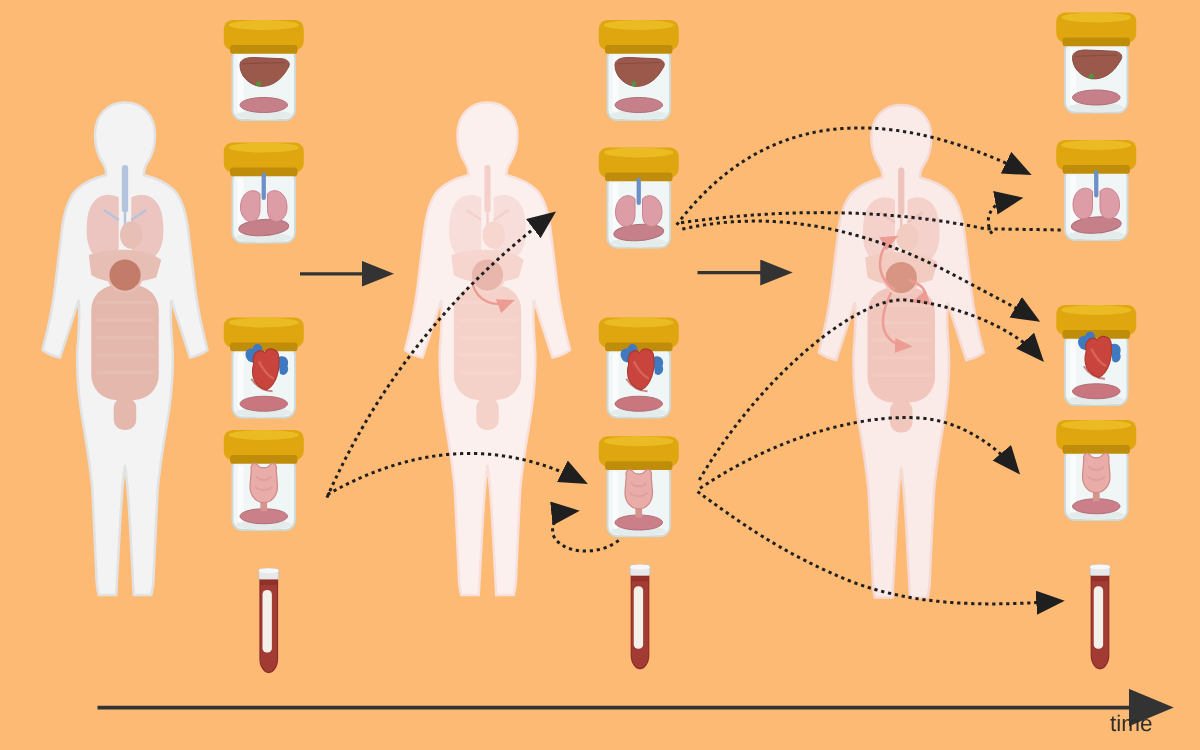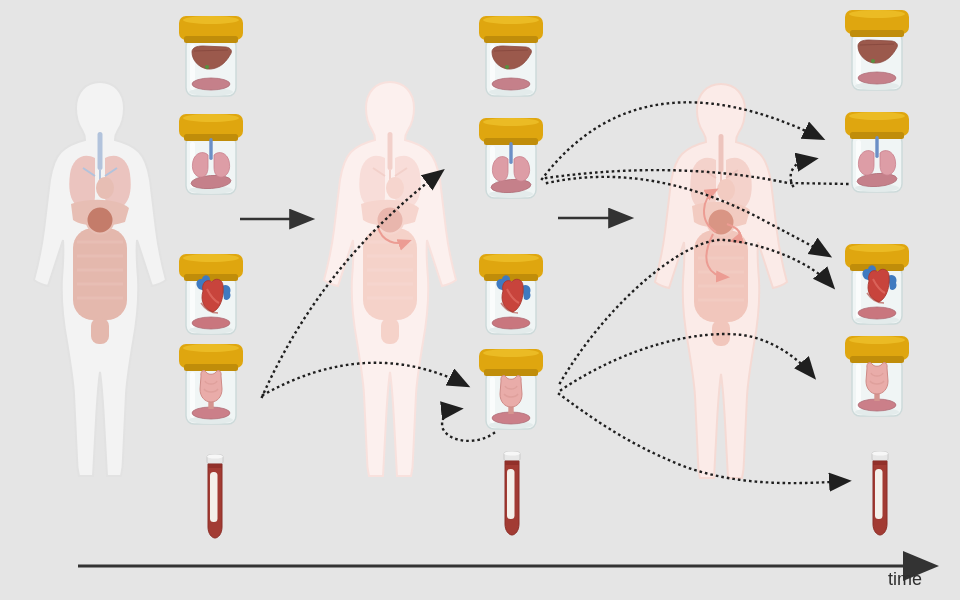--- a/index.html
+++ b/index.html
@@ -1,16 +1,16 @@
 <!DOCTYPE html>
 <html><head>
 <meta charset="utf-8">
 <style>
   html,body{margin:0;padding:0;background:#fff;font-family:"Liberation Sans",sans-serif;}
-  .canvas{position:relative;width:960px;height:600px;background:#e5e5e5;overflow:hidden;}
+  .canvas{position:relative;width:960px;height:600px;background:#fdba74;overflow:hidden;}
   .abs{position:absolute;}
   svg{display:block;}
   
   .body--grey{--sil:#F3F3F3;--sil-st:#E2E2E2;--lung:#EBC2BD;--duct:#AFC1DB;--organ:#E7BCB1;--gut:#E4B5AA;--tumor:#C27663;--op:.95;}
   .body--pink-faint{--sil:#FCF0EE;--sil-st:#F8E1DD;--lung:#F8DCD7;--duct:#F2CDC7;--organ:#F6D3CB;--gut:#F5CFC6;--tumor:#E7B0A6;--op:.9;}
   .body--pink{--sil:#FBEBE8;--sil-st:#F5DAD4;--lung:#F4D1CA;--duct:#EDC2BB;--organ:#F2CABF;--gut:#F1C5BA;--tumor:#D8917F;--op:.95;}
   .timelabel{position:absolute;left:888px;top:569px;width:50px;font-size:18px;color:#2e2e2e;}
 </style>
 </head>
 <body>

